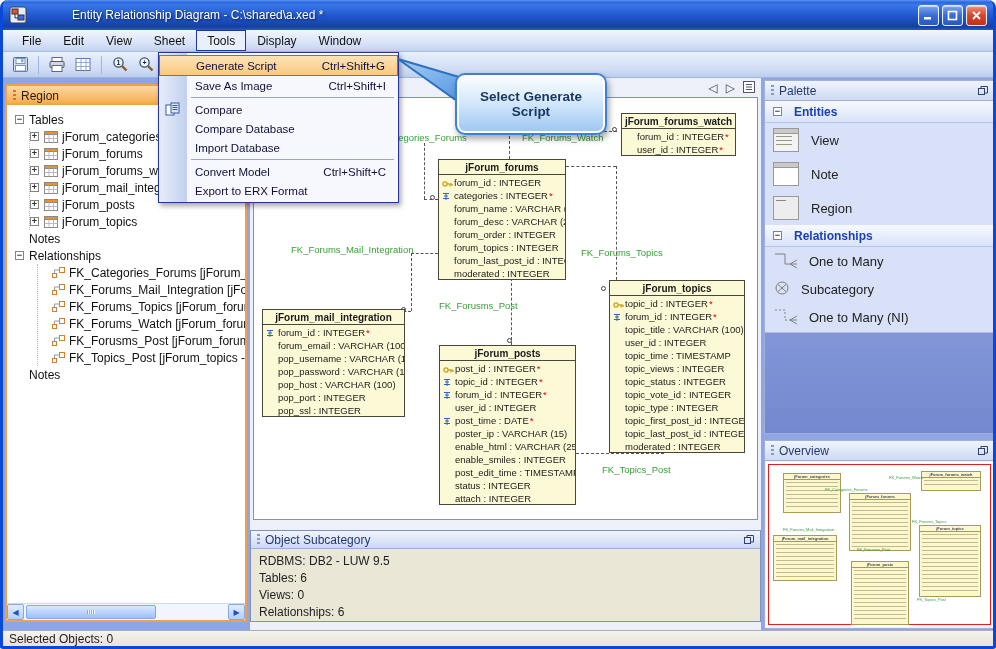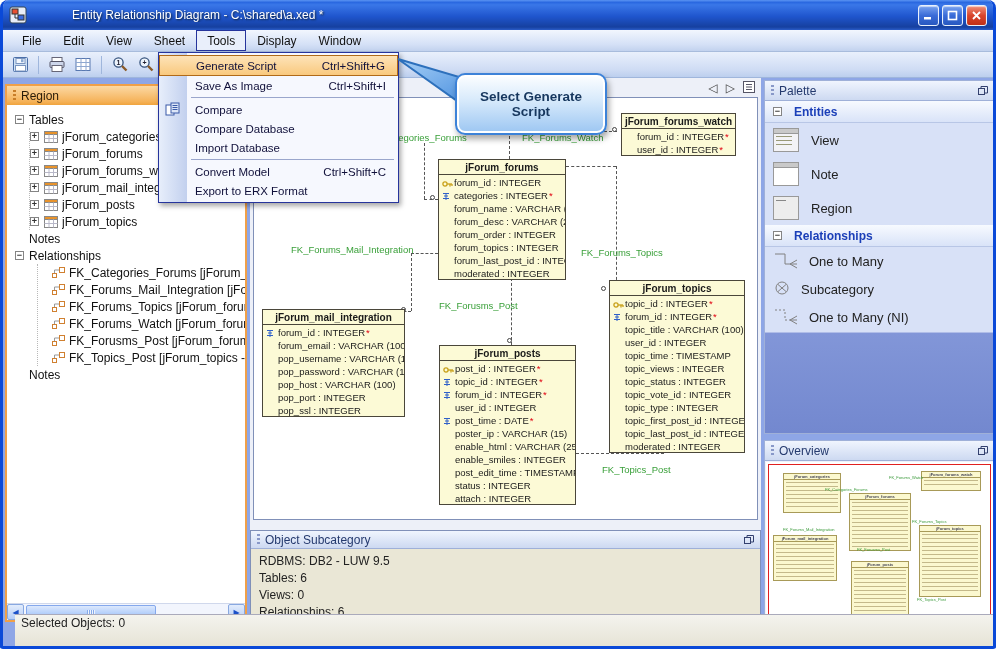--- a/index.html
+++ b/index.html
@@ -115,22 +115,22 @@
   #overview-body { position:relative; flex:1; margin:1px; background:#fff; overflow:hidden; }
   #ov-viewport { position:absolute; left:2px; top:2px; right:2px; bottom:2px; border:1px solid #e02020; }
   .mini-table { position:absolute; background:#fbf8cf; border:1px solid #a89a58; font-size:4px; }
   .mini-name { display:block; text-align:center; color:#445; font-weight:bold; border-bottom:1px solid #a89a58;
     height:6px; line-height:6px; overflow:hidden; white-space:nowrap; }
   .mini-rows { position:absolute; left:2px; right:2px; top:8px; bottom:2px;
     background:repeating-linear-gradient(180deg,#c4b98a 0 1px,transparent 1px 4px); }
   .mini-label { position:absolute; font-size:4px; color:#3a9a3a; white-space:nowrap; }
 
   
-  #statusbar { position:absolute; left:0; right:0; bottom:0; height:32px; padding:1px 6px 0;
-    background:linear-gradient(180deg,#f4f3ee 0%,#e6e4d6 100%); border-top:1px solid #aab; font-size:12px; color:#222;margin-left:12px; }
+  #statusbar { position:absolute; left:0; right:0; bottom:0; height:16px; padding:1px 6px 0;
+    background:linear-gradient(180deg,#f4f3ee 0%,#e6e4d6 100%); border-top:1px solid #aab; font-size:12px; color:#222; }
 
   
   #tools-menu { position:absolute; left:155px; top:52px; width:241px; z-index:50; background:#f6f8fe;
     border:1px solid #26349c; box-shadow:2px 3px 5px rgba(0,0,0,.35); padding:2px 0; }
   #tools-menu::before { content:""; position:absolute; left:0; top:0; bottom:0; width:28px;
     background:linear-gradient(90deg,#e7eefb 0%,#c2d0ee 100%); }
   .dd-item { position:relative; height:19px; display:flex; align-items:center; padding:0 12px 0 36px;
     font-size:11.5px; color:#10103a; }
   .dd-item .shortcut { margin-left:auto;padding-left:17px; }
   .dd-item.hl { border:1px solid #b06a18; background:linear-gradient(180deg,#fde3b8 0%,#f9c97e 100%); height:21px; }

